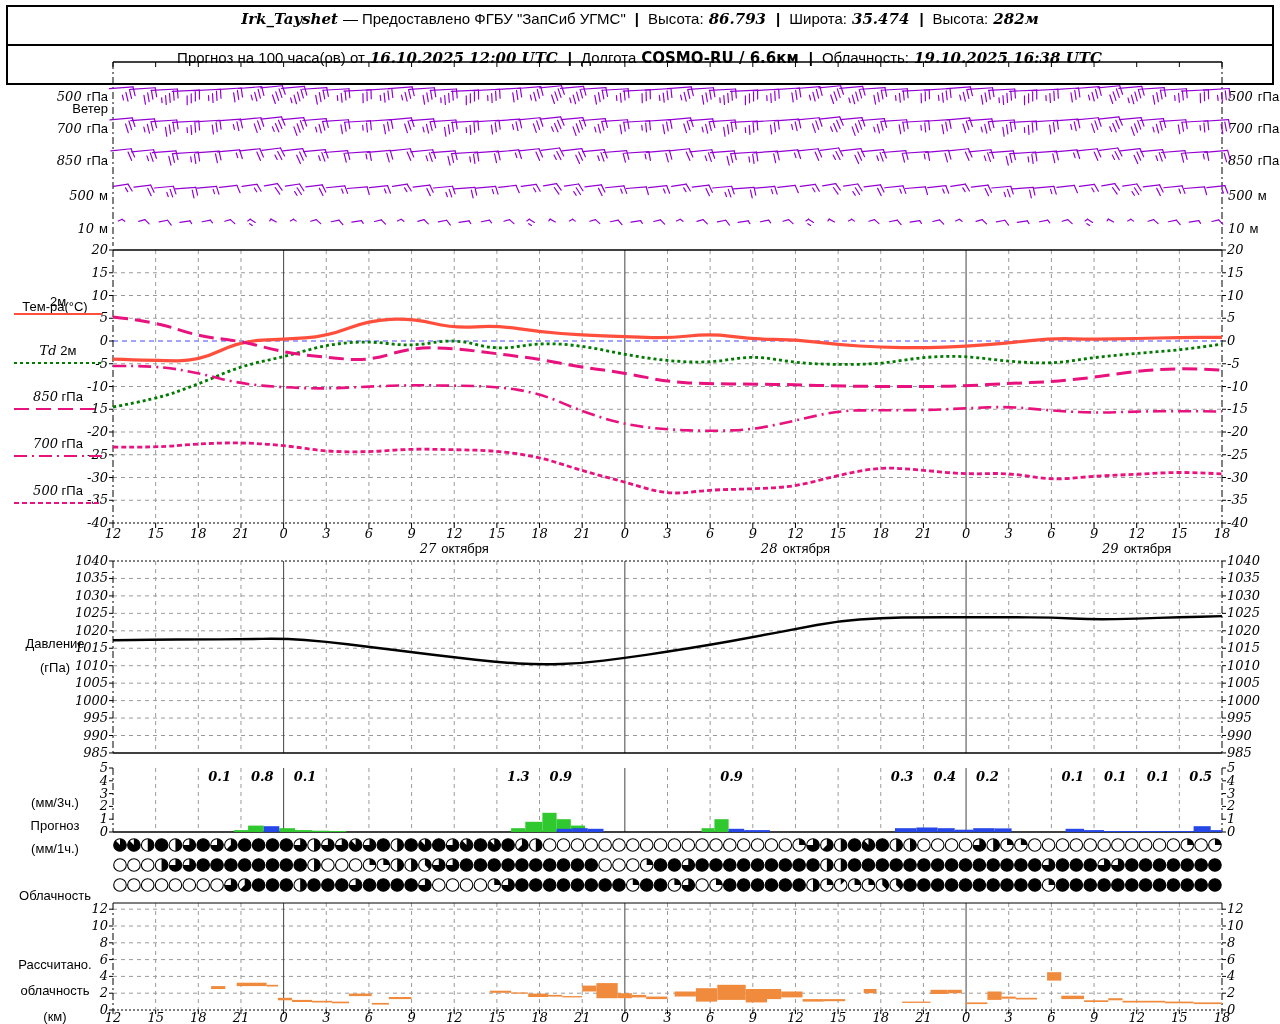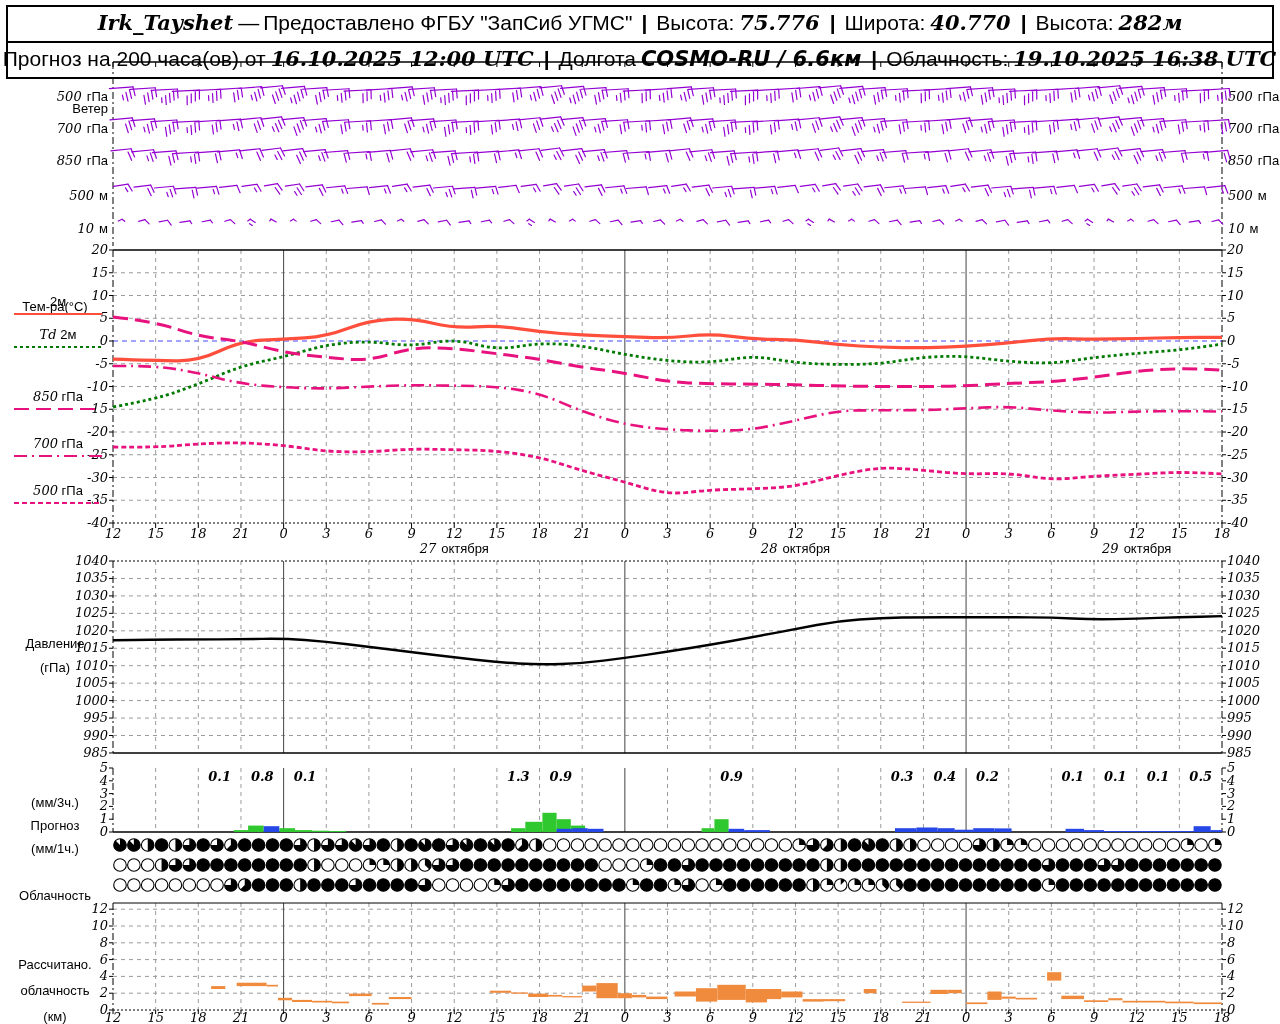--- a/index.html
+++ b/index.html
@@ -4,54 +4,54 @@
 <style>
   html,body{margin:0;padding:0;background:#fff;}
   #app{position:relative;width:1280px;height:1024px;background:#fff;overflow:hidden;
        font-family:"Liberation Sans",sans-serif;color:#000;}
   #chart{position:absolute;left:0;top:0;}
   #chart text{fill:#000;}
   .tick{font:italic 13px "DejaVu Serif",serif;}
   .cyr{font:13px "Liberation Sans",sans-serif;font-style:normal;}
   .pv{font:italic bold 13px "DejaVu Serif",serif;}
   .header{position:absolute;left:6px;top:5px;right:6px;border:2px solid #000;background:#fff;}
-  .hline{display:flex;justify-content:center;align-items:baseline;padding:3px 0 6px 0;font-size:21px;white-space:nowrap;}
+  .hline{display:flex;justify-content:center;align-items:baseline;padding:3px 0 16px 0;font-size:15px;white-space:nowrap;}
   .hline.first{border-bottom:2px solid #000;}
   .h-val{font-family:"DejaVu Serif",serif;font-style:italic;font-weight:bold;padding:0 3px;}
   .h-lab{font-family:"Liberation Sans",sans-serif;padding:0 2px;}
   .h-sep{padding:0 7px;font-weight:bold;}
-  .h-model{font-family:"DejaVu Sans",sans-serif;font-weight:bold;padding:0 3px;font-style:italic;}
+  .h-model{font-family:"DejaVu Sans",sans-serif;font-weight:bold;padding:0 3px;}
   .side{position:absolute;left:2px;width:106px;text-align:center;font:13px "Liberation Sans",sans-serif;margin-top:35px;}
   .side.r{text-align:right;padding-right:0;}
   .it{font-family:"DejaVu Serif",serif;font-style:italic;}
   .lg-e{position:absolute;left:8px;width:100px;text-align:center;font:13px "Liberation Sans",sans-serif;}
   .lg-e svg{display:block;margin:1px auto 0 auto;}
 </style>
 </head>
 <body>
 
 <div id="app">
 
   <div class="header">
     <div class="hline first">
       <span class="h-val">Irk_Tayshet</span>
       <span class="h-lab">—</span>
       <span class="h-lab">Предоставлено ФГБУ "ЗапСиб УГМС"</span>
       <span class="h-sep">|</span>
       <span class="h-lab">Высота:</span>
-      <span class="h-val">75.776</span>
+      <span class="h-val">86.793</span>
       <span class="h-sep">|</span>
       <span class="h-lab">Широта:</span>
-      <span class="h-val">40.770</span>
+      <span class="h-val">35.474</span>
       <span class="h-sep">|</span>
       <span class="h-lab">Высота:</span>
       <span class="h-val">282м</span>
     </div>
     <div class="hline">
-      <span class="h-lab">Прогноз на 200 часа(ов) от</span>
+      <span class="h-lab">Прогноз на 100 часа(ов) от</span>
       <span class="h-val">16.10.2025 12:00 UTC</span>
       <span class="h-sep">|</span>
       <span class="h-lab">Долгота</span>
       <span class="h-model">COSMO-RU / 6.6км</span>
       <span class="h-sep">|</span>
       <span class="h-lab">Облачность:</span>
       <span class="h-val">19.10.2025 16:38 UTC</span>
     </div>
   </div>
 
@@ -1861,21 +1861,21 @@
 
   <div class="side r" style="top:66px">Ветер</div>
   <div class="side" style="top:264px">Тем-ра(°C)</div>
   <div id="temp-legend">
       <div class="lg-e" style="top: 294px;">
         <div><span>2м</span></div>
         <svg width="92" height="8">
           <line x1="2" y1="4" x2="90" y2="4" stroke="#ff4f3c" stroke-width="2.2"></line>
         </svg>
       </div>
-      <div class="lg-e" style="top: 327px; text-align: center;">
+      <div class="lg-e" style="top: 343px; text-align: center;">
         <div><span class="it">Td</span><span> 2м</span></div>
         <svg width="92" height="8">
           <line x1="2" y1="4" x2="90" y2="4" stroke="#007a00" stroke-width="2.2" stroke-dasharray="3,3"></line>
         </svg>
       </div>
       <div class="lg-e" style="top: 389px;">
         <div><span class="it">850</span><span> гПа</span></div>
         <svg width="92" height="8">
           <line x1="2" y1="4" x2="90" y2="4" stroke="#e8127e" stroke-width="2.2" stroke-dasharray="15,7"></line>
         </svg>

